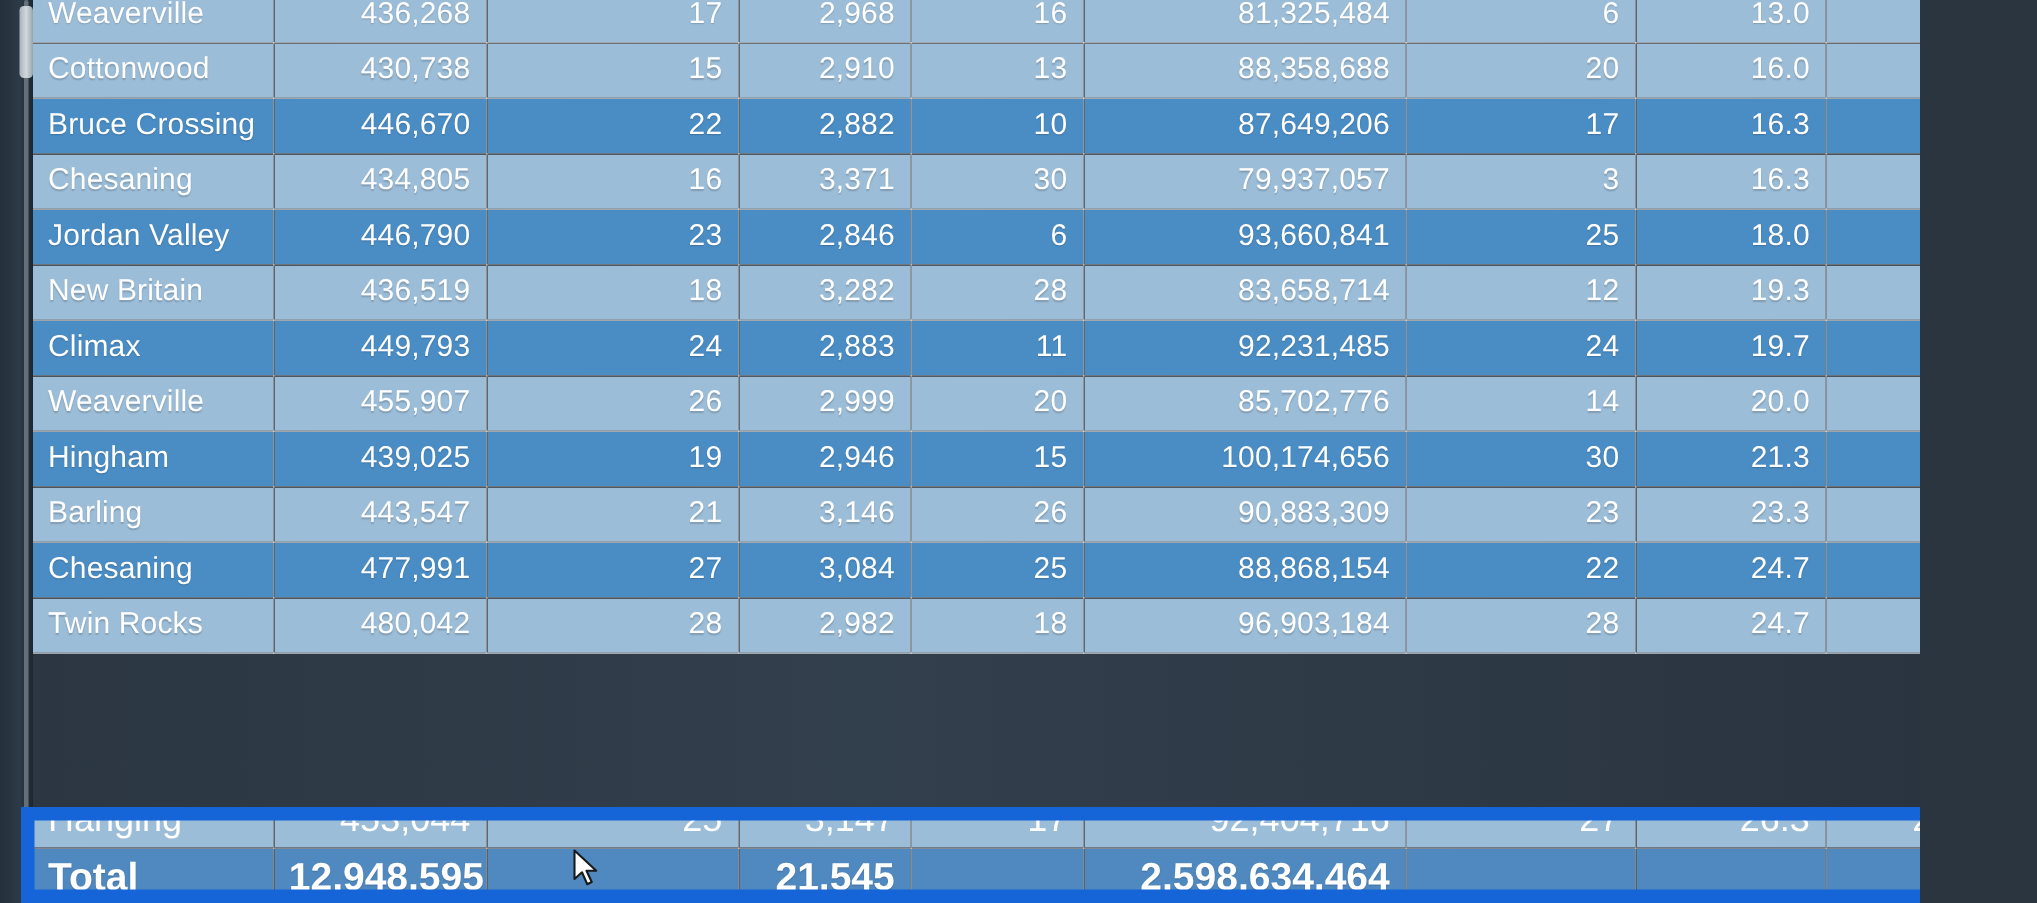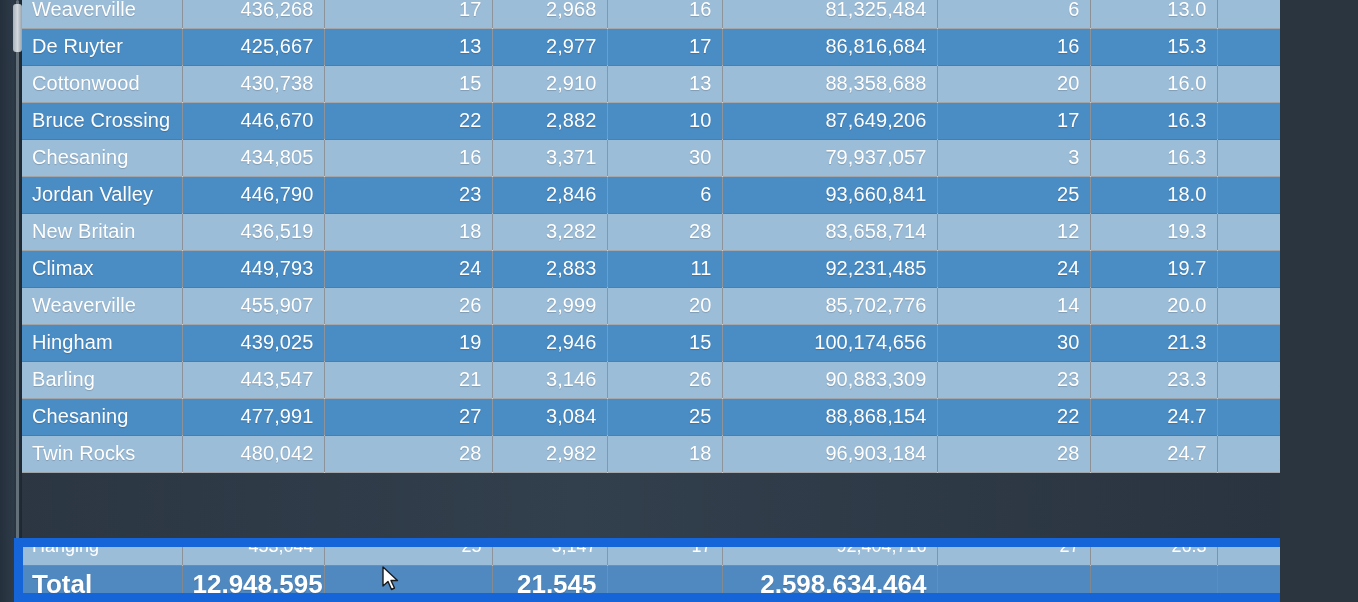--- a/index.html
+++ b/index.html
@@ -72,21 +72,21 @@
 
   
   .total-band{
     position:absolute;left:0;bottom:0;width:1290px;height:57px;overflow:hidden;
   }
   .ghost-row{
     position:absolute;left:0;top:0;width:1290px;height:20px;overflow:hidden;
   }
   table.ghost{border-collapse:collapse;width:1290px;table-layout:fixed;position:absolute;left:0;top:-17px;}
   table.ghost td{
-    height:37px;padding:0 10px;font-size:18px;color:#ffffff;white-space:nowrap;
+    height:37px;padding:0 10px;font-size:24px;color:#ffffff;white-space:nowrap;
     background:#9cbdd8;border-right:1px solid rgba(255,255,255,.45);
     box-sizing:border-box;overflow:hidden;
   }
   table.total{
     border-collapse:collapse;width:1290px;table-layout:fixed;
     position:absolute;left:0;top:20px;
   }
   table.total td{
     height:37px;padding:0 10px;font-size:26px;color:#ffffff;white-space:nowrap;
     background:#5089c0;font-weight:bold;
@@ -142,31 +142,20 @@
             <tr class="r-light">
               <td class="c-name">Weaverville</td>
               <td class="c-a">436,268</td>
               <td class="c-b">17</td>
               <td class="c-c">2,968</td>
               <td class="c-d">16</td>
               <td class="c-e">81,325,484</td>
               <td class="c-f">6</td>
               <td class="c-g">13.0</td>
               <td class="c-h">11</td>
-            </tr>
-            <tr class="r-dark">
-              <td class="c-name">De Ruyter</td>
-              <td class="c-a">425,667</td>
-              <td class="c-b">13</td>
-              <td class="c-c">2,977</td>
-              <td class="c-d">17</td>
-              <td class="c-e">86,816,684</td>
-              <td class="c-f">16</td>
-              <td class="c-g">15.3</td>
-              <td class="c-h">12</td>
             </tr>
             <tr class="r-light">
               <td class="c-name">Cottonwood</td>
               <td class="c-a">430,738</td>
               <td class="c-b">15</td>
               <td class="c-c">2,910</td>
               <td class="c-d">13</td>
               <td class="c-e">88,358,688</td>
               <td class="c-f">20</td>
               <td class="c-g">16.0</td>

